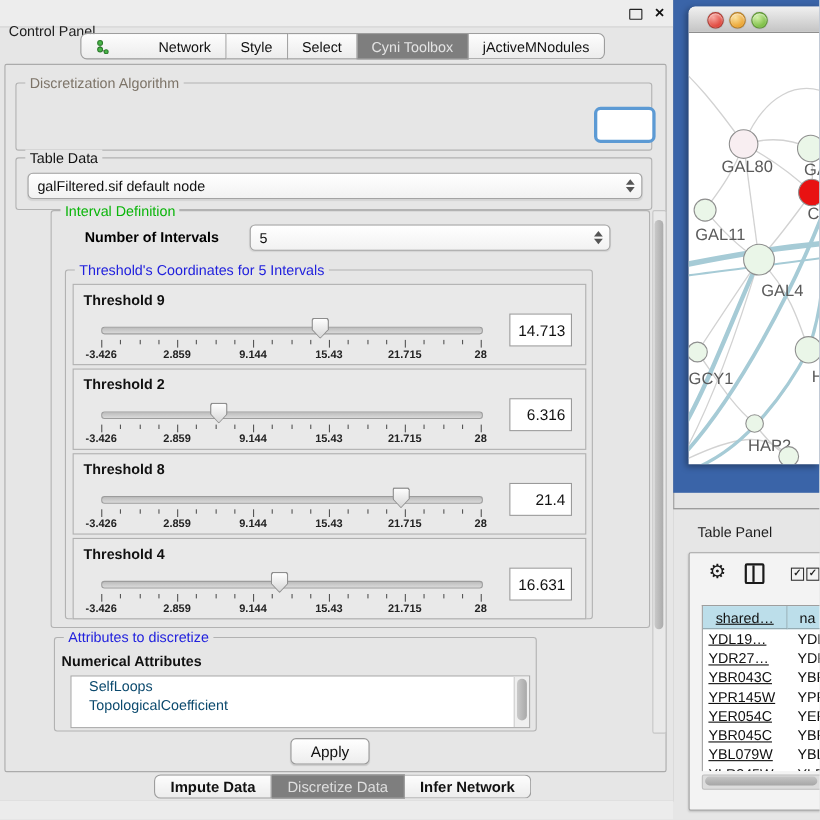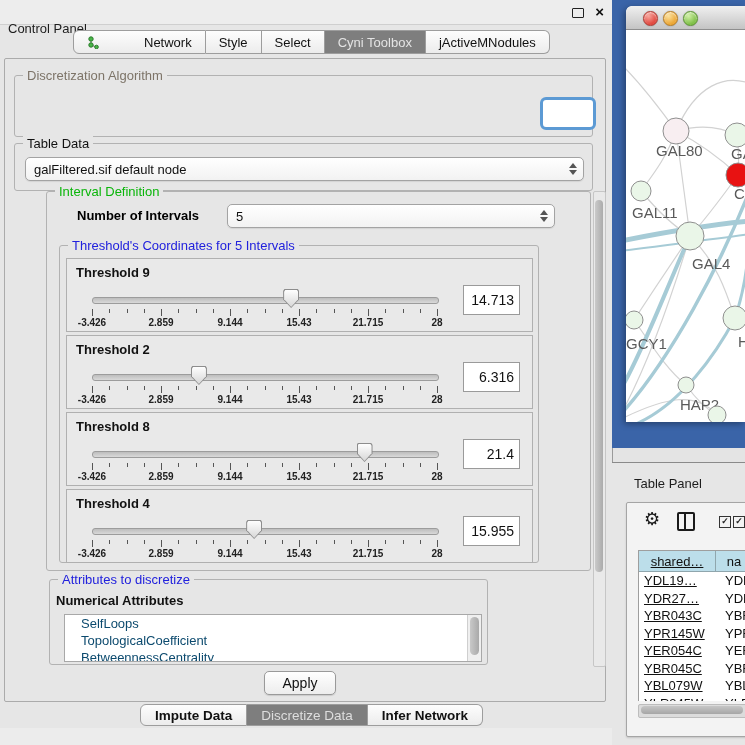--- a/index.html
+++ b/index.html
@@ -332,37 +332,36 @@
               <span class="tick major" style="left: 370px;"></span>
               <span class="tlab" style="left: 25px;">-3.426</span>
               <span class="tlab" style="left: 94px;">2.859</span>
               <span class="tlab" style="left: 163px;">9.144</span>
               <span class="tlab" style="left: 232px;">15.43</span>
               <span class="tlab" style="left: 301px;">21.715</span>
               <span class="tlab" style="left: 370px;">28</span>
               <div class="sl-thumb" style="left: 179.148px;">
                 <i></i>
               </div>
-              <div class="th-value">15.955</div>
+              <div class="th-value">16.631</div>
             </div>
           </div>
       </div>
     </div>
 
     <div class="abs" id="cp-vscroll">
       <div class="abs" id="cp-vthumb"></div>
     </div>
 
     <div class="groupbox" style="left:44px;top:520px;width:437px;height:84px;">
       <span class="group-title gt-blue">Attributes to discretize</span>
       <span class="abs" style="left:6px;top:13px;font-size:13px;font-weight:bold;color:#111;">Numerical Attributes</span>
       <div id="attr-list">
         <div class="attr-item">SelfLoops</div>
           <div class="attr-item">TopologicalCoefficient</div>
-          <div class="attr-item">BetweennessCentrality</div>
           <div id="attr-scroll">
           <div id="attr-thumb"></div>
         </div>
       </div>
     </div>
 
     <div class="abs" id="apply-button">Apply</div>
   </div>
 
   <div class="abs" id="bottom-tabs">

